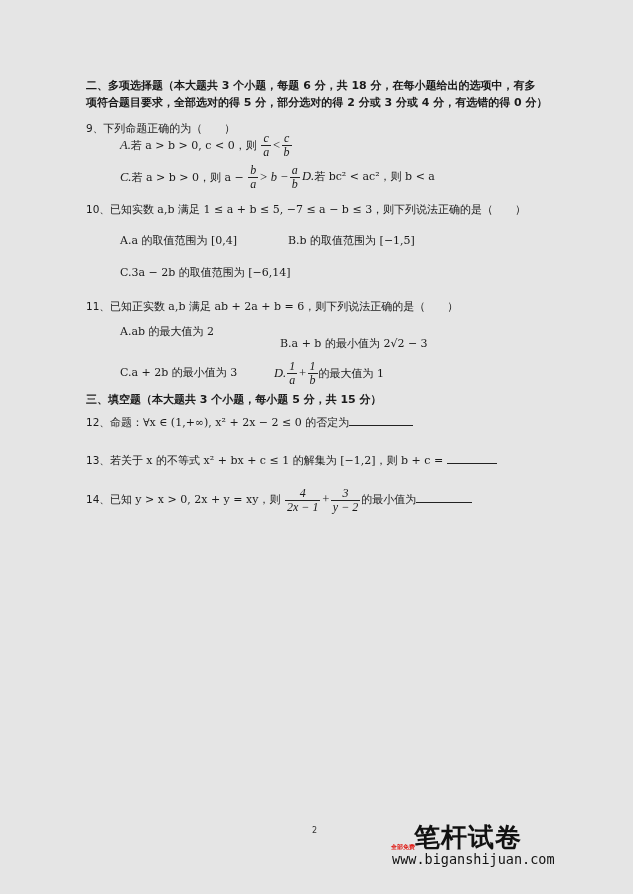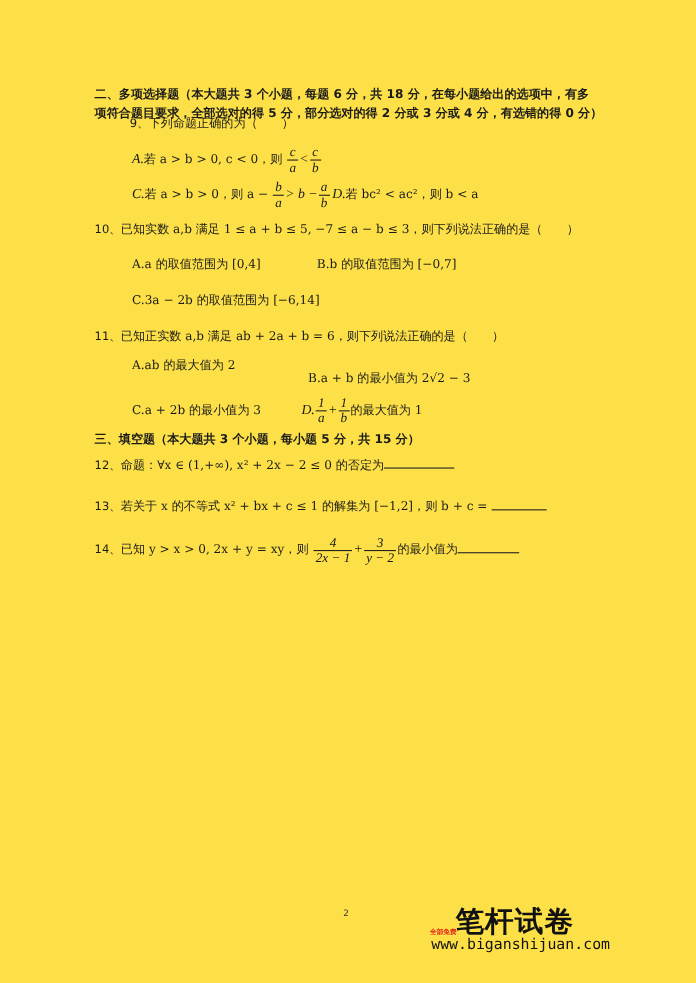--- a/index.html
+++ b/index.html
@@ -1,18 +1,18 @@
 <!DOCTYPE html>
 <html><head>
 <meta charset="utf-8">
 <style>
   html, body { margin: 0; padding: 0; background: #ffffff; }
   body { width: 633px; height: 894px; position: relative; overflow: hidden;
          font-family: "DejaVu Serif", "Liberation Serif", serif; color: #1a1a1a; }
-  .page { position: absolute; left: 0; top: 0; width: 633px; height: 894px; background: #fde047; }
+  .page { position: absolute; left: 0; top: 0; width: 633px; height: 894px; background: #e5e5e5; }
   .line { position: absolute; left: 86px; white-space: nowrap; font-size: 11px; line-height: 16px; }
   .bold { font-family: "DejaVu Sans", "Liberation Sans", sans-serif; font-weight: bold; font-size: 11px; }
   .qnum { font-family: "DejaVu Sans", "Liberation Sans", sans-serif; font-size: 10.5px; }
   .opt { position: absolute; white-space: nowrap; font-size: 11px; line-height: 16px; }
   .math { font-family: "Liberation Serif", "DejaVu Serif", serif; font-style: italic; font-size: 12.5px; }
   .frac { display: inline-block; vertical-align: middle; text-align: center; font-family: "Liberation Serif", serif; font-style: italic; font-size: 12px; line-height: 13px; margin: 0 1px; }
   .frac .num { display: block; border-bottom: 1px solid #222; padding: 0 2px; }
   .frac .den { display: block; padding: 0 2px; }
   .blank { display: inline-block; border-bottom: 1px solid #222; height: 11px; vertical-align: baseline; }
   .pagenum { position: absolute; left: 312px; top: 826px; font-family: "DejaVu Sans", sans-serif; font-size: 8px; color: #333; }
@@ -21,40 +21,40 @@
   .wm-url { position: absolute; left: 392px; top: 851px; font-family: "DejaVu Sans Mono", "Liberation Mono", monospace; font-size: 13.5px; color: #111; }
 </style>
 </head>
 <body>
 
 <div class="page">
 
   <div class="line bold" style="top:78px;">二、多项选择题（本大题共 3 个小题，每题 6 分，共 18 分，在每小题给出的选项中，有多</div>
   <div class="line bold" style="top:95px;">项符合题目要求，全部选对的得 5 分，部分选对的得 2 分或 3 分或 4 分，有选错的得 0 分）</div>
 
-  <div class="line" style="top:104px;margin-left:32px;">
+  <div class="line" style="top:120px;">
     <span class="qnum">9、</span><span>下列命题正确的为（　　）</span>
   </div>
   <div class="opt" style="left:120px; top:132px;">
     <span class="math">A.</span><span>若 a &gt; b &gt; 0, c &lt; 0，则</span>
     <span class="frac"><span class="num">c</span><span class="den">a</span></span><span class="math">&lt;</span><span class="frac"><span class="num">c</span><span class="den">b</span></span>
   </div>
   <div class="opt" style="left:120px; top:164px;">
     <span class="math">C.</span><span>若 a &gt; b &gt; 0，则 a −</span>
     <span class="frac"><span class="num">b</span><span class="den">a</span></span><span class="math">&gt; b −</span><span class="frac"><span class="num">a</span><span class="den">b</span></span>
   </div>
   <div class="opt" style="left:302px; top:168px;">
     <span class="math">D.</span><span>若 bc² &lt; ac²，则 b &lt; a</span>
   </div>
 
   <div class="line" style="top:201px;">
     <span class="qnum">10、</span><span>已知实数 a,b 满足 1 ≤ a + b ≤ 5, −7 ≤ a − b ≤ 3，则下列说法正确的是（　　）</span>
   </div>
   <div class="opt" style="left:120px; top:233px;">A.a 的取值范围为 [0,4]</div>
-  <div class="opt" style="left:288px; top:233px;">B.b 的取值范围为 [−0,7]</div>
+  <div class="opt" style="left:288px; top:233px;">B.b 的取值范围为 [−1,5]</div>
   <div class="opt" style="left:120px; top:265px;text-align:center;">C.3a − 2b 的取值范围为 [−6,14]</div>
 
   <div class="line" style="top:298px;">
     <span class="qnum">11、</span><span>已知正实数 a,b 满足 ab + 2a + b = 6，则下列说法正确的是（　　）</span>
   </div>
   <div class="opt" style="left:120px; top:324px;">A.ab 的最大值为 2</div>
   <div class="opt" style="left:280px; top:336px;text-align:right;">B.a + b 的最小值为 2√2 − 3</div>
   <div class="opt" style="left:120px; top:365px;">C.a + 2b 的最小值为 3</div>
   <div class="opt" style="left:274px; top:360px;">
     <span class="math">D.</span><span class="frac"><span class="num">1</span><span class="den">a</span></span><span class="math">+</span><span class="frac"><span class="num">1</span><span class="den">b</span></span><span>的最大值为 1</span>

